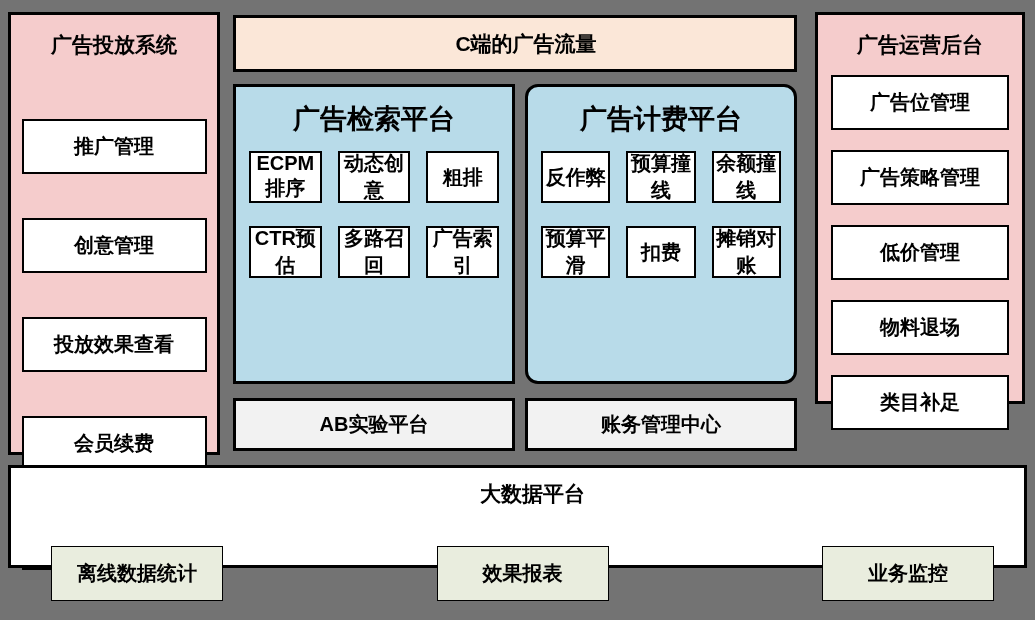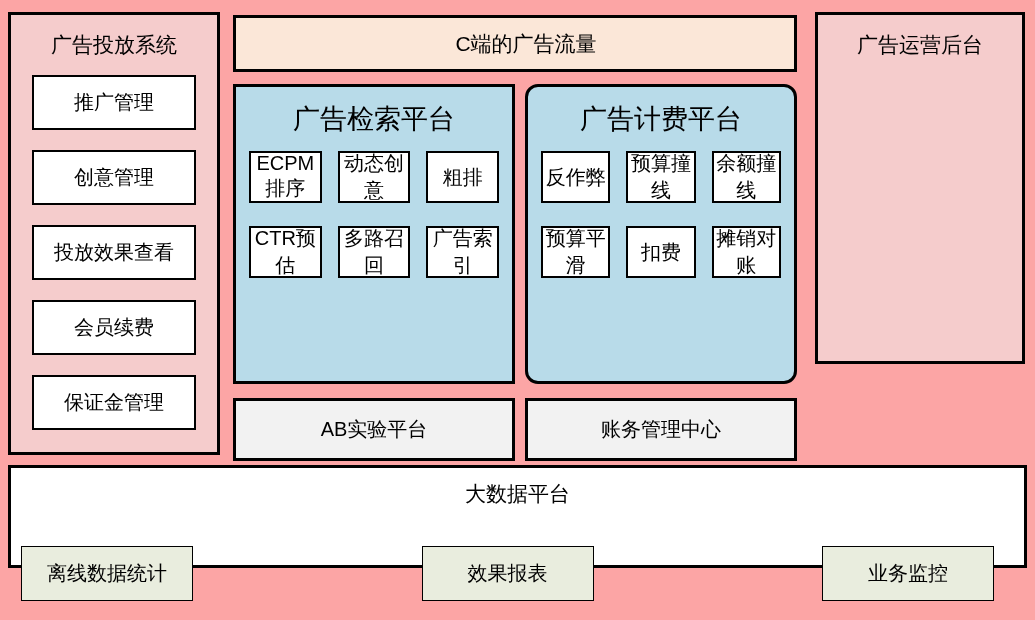--- a/index.html
+++ b/index.html
@@ -13,21 +13,21 @@
   }
   * { margin: 0; padding: 0; box-sizing: border-box; }
   html, body { background: #ffffff; }
   body {
     width: 1035px;
     height: 620px;
     font-family: "Liberation Sans", "DejaVu Sans", sans-serif;
     color: #000;
     overflow: hidden;
   }
-  .diagram { position: relative; width: 1035px; height: 620px; background: #fca5a5; }
+  .diagram { position: relative; width: 1035px; height: 620px; background: #737373; font-weight: bold; }
 
   .panel {
     position: absolute;
     border: 3px solid var(--border-black, #000);
   }
   .pink { background: var(--panel-pink, #F5CCCC); }
   .blue { background: var(--platform-blue, #B8DBE9); }
 
   .side-title {
     height: 60px;
@@ -42,21 +42,21 @@
     display: flex;
     align-items: center;
     justify-content: center;
     font-size: 20px;
     text-align: center;
   }
   .side-stack .wbox {
     height: 55px;
     margin: 0 auto 20px auto;
   }
-  .left-stack .wbox { width: 164px; }
+  .left-stack .wbox { width: 185px; margin-top: 44px; }
   .right-stack .wbox { width: 178px; }
 
   .banner {
     position: absolute;
     left: 233px; top: 15px;
     width: 564px; height: 57px;
     background: var(--banner-peach, #FBE7D8);
     border: 3px solid var(--border-black, #000);
     display: flex;
     align-items: center;
@@ -95,40 +95,41 @@
   .platform-grid .wbox { height: 52px; }
 
   .gray-row {
     position: absolute;
     left: 233px; top: 398px;
     width: 564px;
     display: flex;
     gap: 10px;
   }
   .graybox {
-    height: 63px;
+    height: 53px;
     background: var(--box-gray, #F2F2F2);
     border: 3px solid var(--border-black, #000);
     display: flex;
     align-items: center;
     justify-content: center;
     font-size: 20px;
   }
   .graybox.ab { width: 282px; }
   .graybox.account { width: 272px; }
 
   .left-panel  { left: 8px;   top: 12px; width: 212px; height: 443px; }
-  .right-panel { left: 815px; top: 12px; width: 210px; height: 352px; }
+  .right-panel { left: 815px; top: 12px; width: 210px; height: 392px; }
 
   .bottom-panel {
     position: absolute;
     left: 8px; top: 465px;
     width: 1019px; height: 103px;
     background: #fff;
     border: 3px solid var(--border-black, #000);
+    padding-left: 30px;
   }
   .bottom-title {
     height: 52px;
     display: flex;
     align-items: center;
     justify-content: center;
     font-size: 21px;
   }
   .green-row {
     display: flex;
@@ -191,20 +192,27 @@
     </section>
   </div>
 
   <div class="gray-row">
     <div class="graybox ab">AB实验平台</div>
     <div class="graybox account">账务管理中心</div>
   </div>
 
   <section class="panel pink right-panel">
     <div class="side-title">广告运营后台</div>
+    <div class="side-stack right-stack">
+      <div class="wbox">广告位管理</div>
+      <div class="wbox">广告策略管理</div>
+      <div class="wbox">低价管理</div>
+      <div class="wbox">物料退场</div>
+      <div class="wbox">类目补足</div>
+    </div>
   </section>
 
   <section class="bottom-panel">
     <div class="bottom-title">大数据平台</div>
     <div class="green-row">
       <div class="greenbox">离线数据统计</div>
       <div class="greenbox">效果报表</div>
       <div class="greenbox">业务监控</div>
     </div>
   </section>

